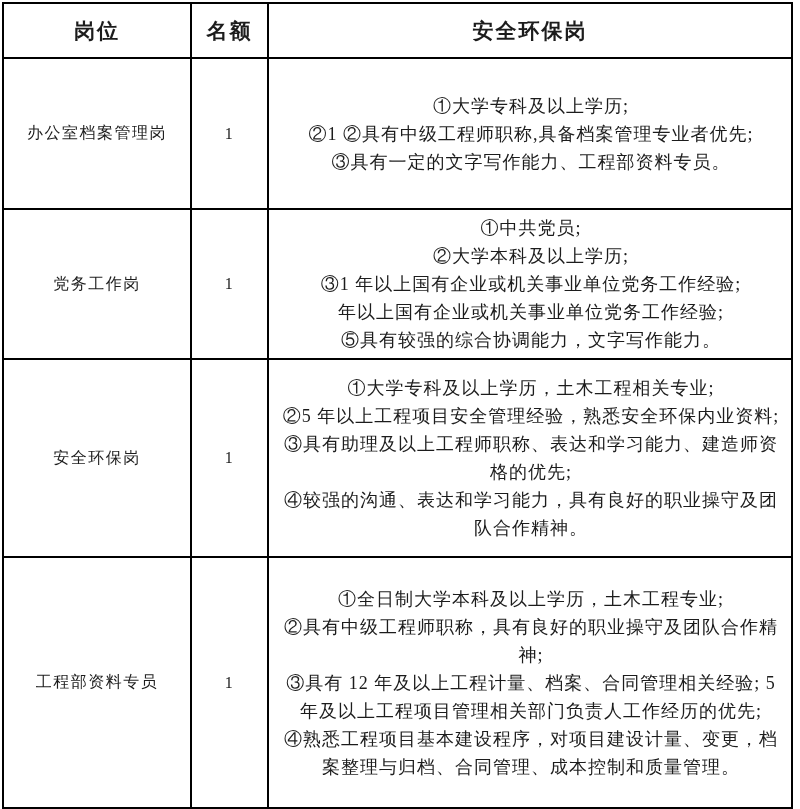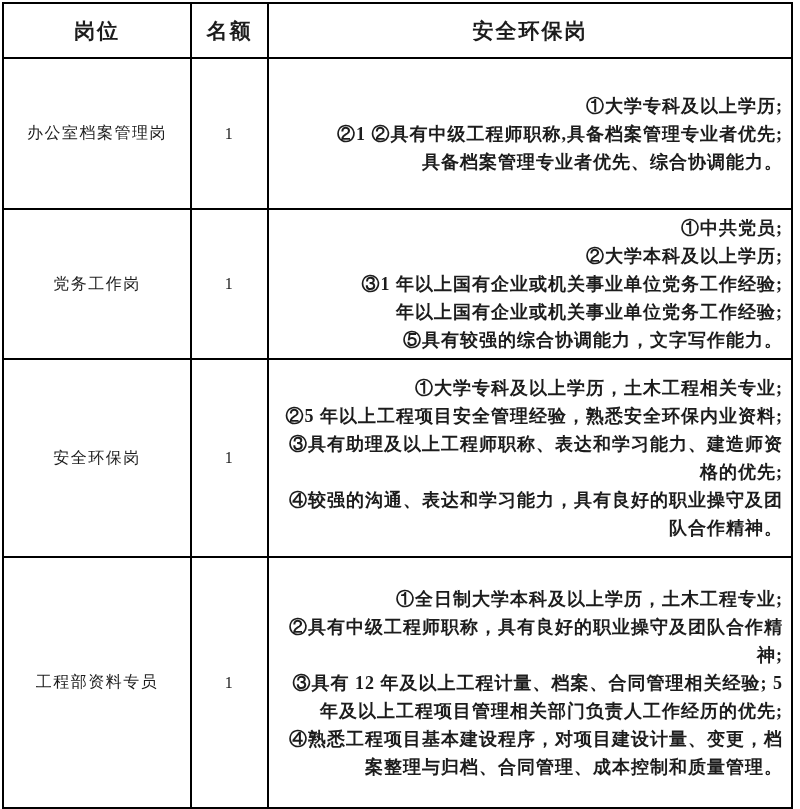--- a/index.html
+++ b/index.html
@@ -44,22 +44,21 @@
   td.pos, td.quota {
     text-align: center;
     font-size: 16px;
     letter-spacing: 1.5px;
   }
   td.cond {
     padding: 4px 8px 4px 10px;
     font-size: 18px;
     letter-spacing: 1px;
     line-height: 28px;
-    text-align: right;
-    font-weight: bold;
+    text-align: center;
   }
   .cond-line {
     word-break: break-all;
   }
 </style>
 </head>
 <body>
 
 <div class="page">
   <table class="recruit">
@@ -75,21 +74,21 @@
         <th class="hcell">安全环保岗</th>
       </tr>
     </thead>
     <tbody>
       <tr class="r0">
         <td class="pos">办公室档案管理岗</td>
         <td class="quota">1</td>
         <td class="cond">
           <div class="cond-line">①大学专科及以上学历;</div>
           <div class="cond-line">②1 ②具有中级工程师职称,具备档案管理专业者优先;</div>
-          <div class="cond-line">具备档案管理专业者优先、综合协调能力。</div>
+          <div class="cond-line">③具有一定的文字写作能力、工程部资料专员。</div>
         </td>
       </tr>
       <tr class="r1">
         <td class="pos">党务工作岗</td>
         <td class="quota">1</td>
         <td class="cond">
           <div class="cond-line">①中共党员;</div>
           <div class="cond-line">②大学本科及以上学历;</div>
           <div class="cond-line">③1 年以上国有企业或机关事业单位党务工作经验;</div>
           <div class="cond-line">年以上国有企业或机关事业单位党务工作经验;</div>

